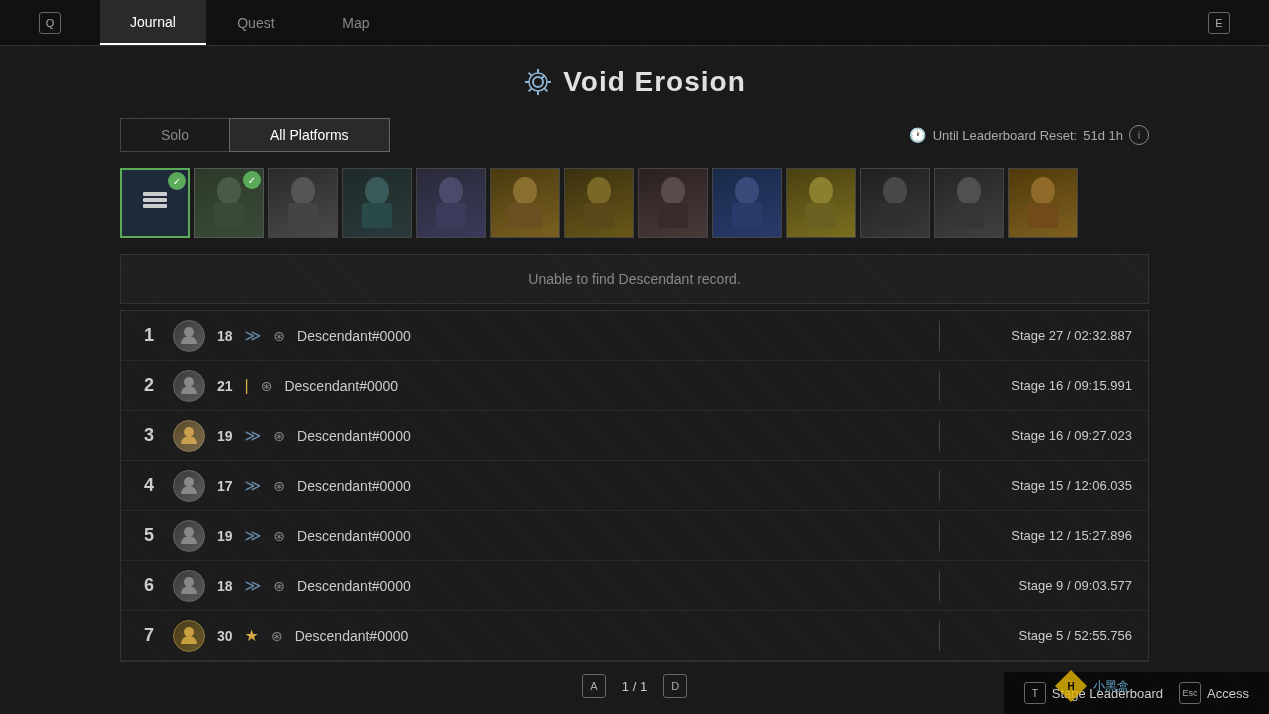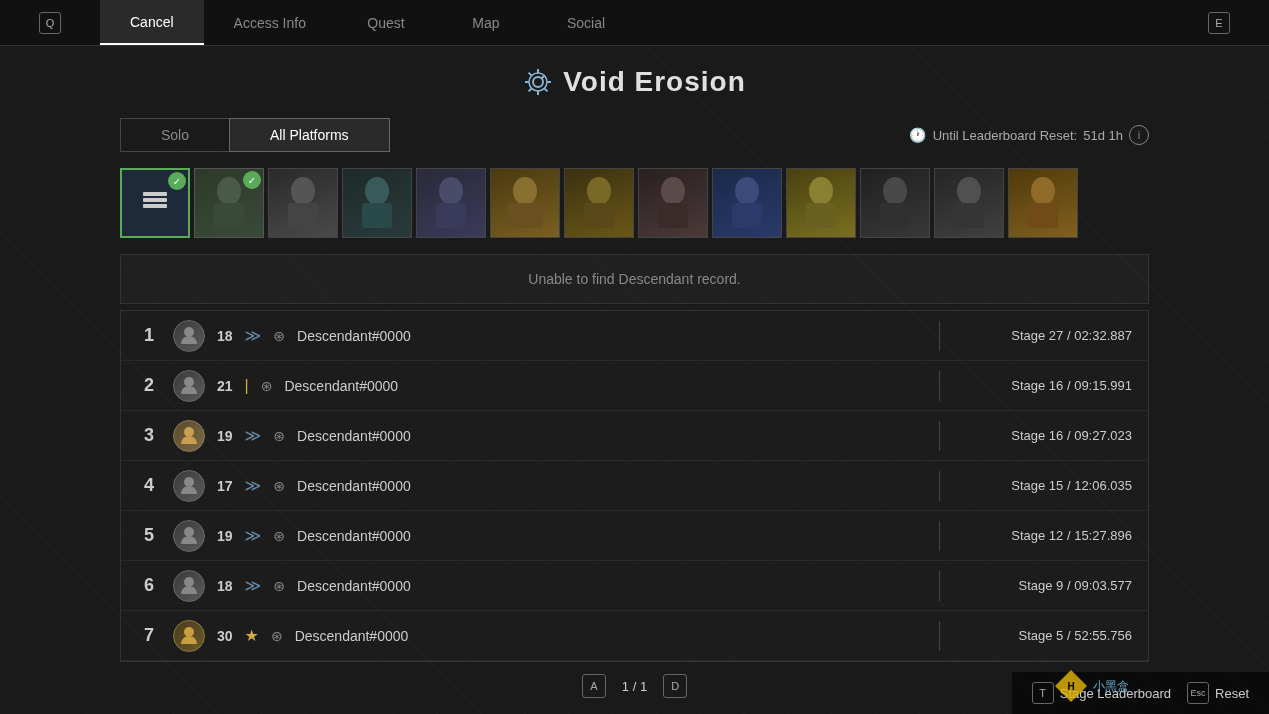--- a/index.html
+++ b/index.html
@@ -375,33 +375,27 @@
     }
   </style>
 </head>
 <body>
 
 <nav class="top-nav">
   <div class="nav-item">
     <span class="nav-key">Q</span>
   </div>
   <div class="nav-item active">
-    <span>Cancel</span>
-  </div>
-  <div class="nav-item">
-    <span>Access Info</span>
+    <span>Journal</span>
   </div>
   <div class="nav-item">
     <span>Quest</span>
   </div>
   <div class="nav-item">
     <span>Map</span>
-  </div>
-  <div class="nav-item">
-    <span>Social</span>
   </div>
   <div class="nav-spacer"></div>
   <div class="nav-item">
     <span class="nav-key">E</span>
   </div>
 </nav>
 
 <div class="main-content">
 
   <div class="page-title-row">
@@ -673,21 +667,21 @@
   </div>
 </div>
 
 <div class="bottom-bar">
   <div class="bottom-action">
     <span class="action-key">T</span>
     <span>Stage Leaderboard</span>
   </div>
   <div class="bottom-action">
     <span class="action-key" style="font-size:9px; padding: 0 2px;">Esc</span>
-    <span>Reset</span>
+    <span>Access</span>
   </div>
 </div>
 
 <div class="watermark">
   <svg width="36" height="36" viewBox="0 0 36 36">
     <path d="M18 2 L34 18 L18 34 L2 18 Z" fill="#e8b800"></path>
     <text x="18" y="22" text-anchor="middle" font-size="10" fill="#000" font-weight="bold">H</text>
   </svg>
   <span class="watermark-text">小黑盒</span>
 </div>

